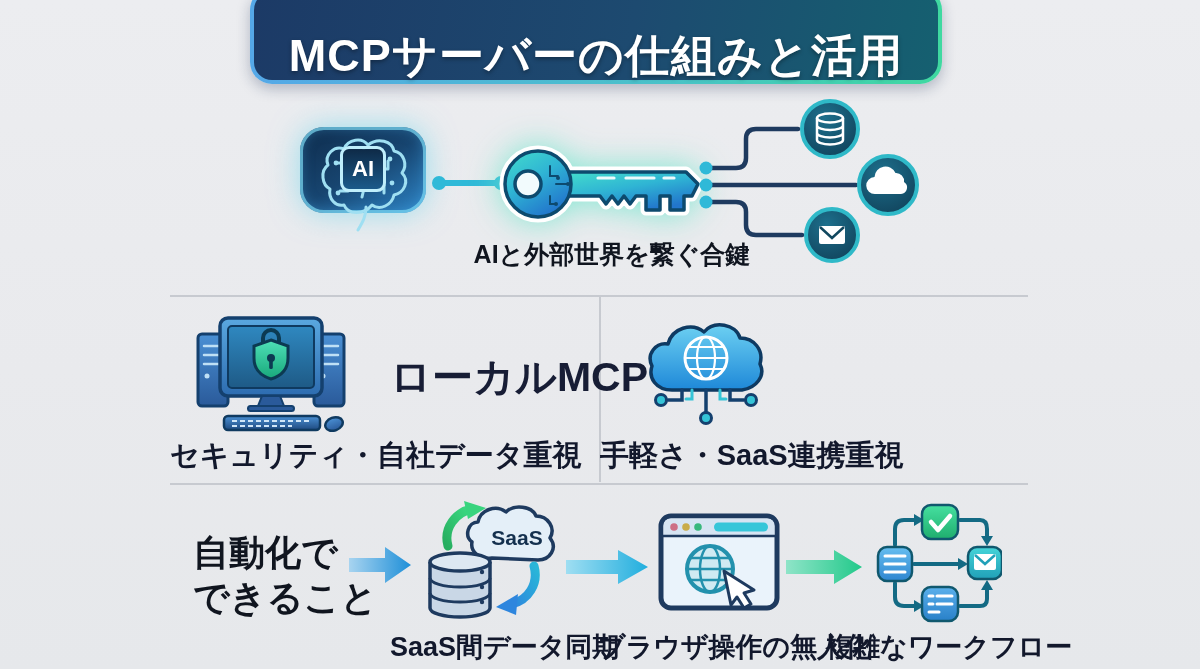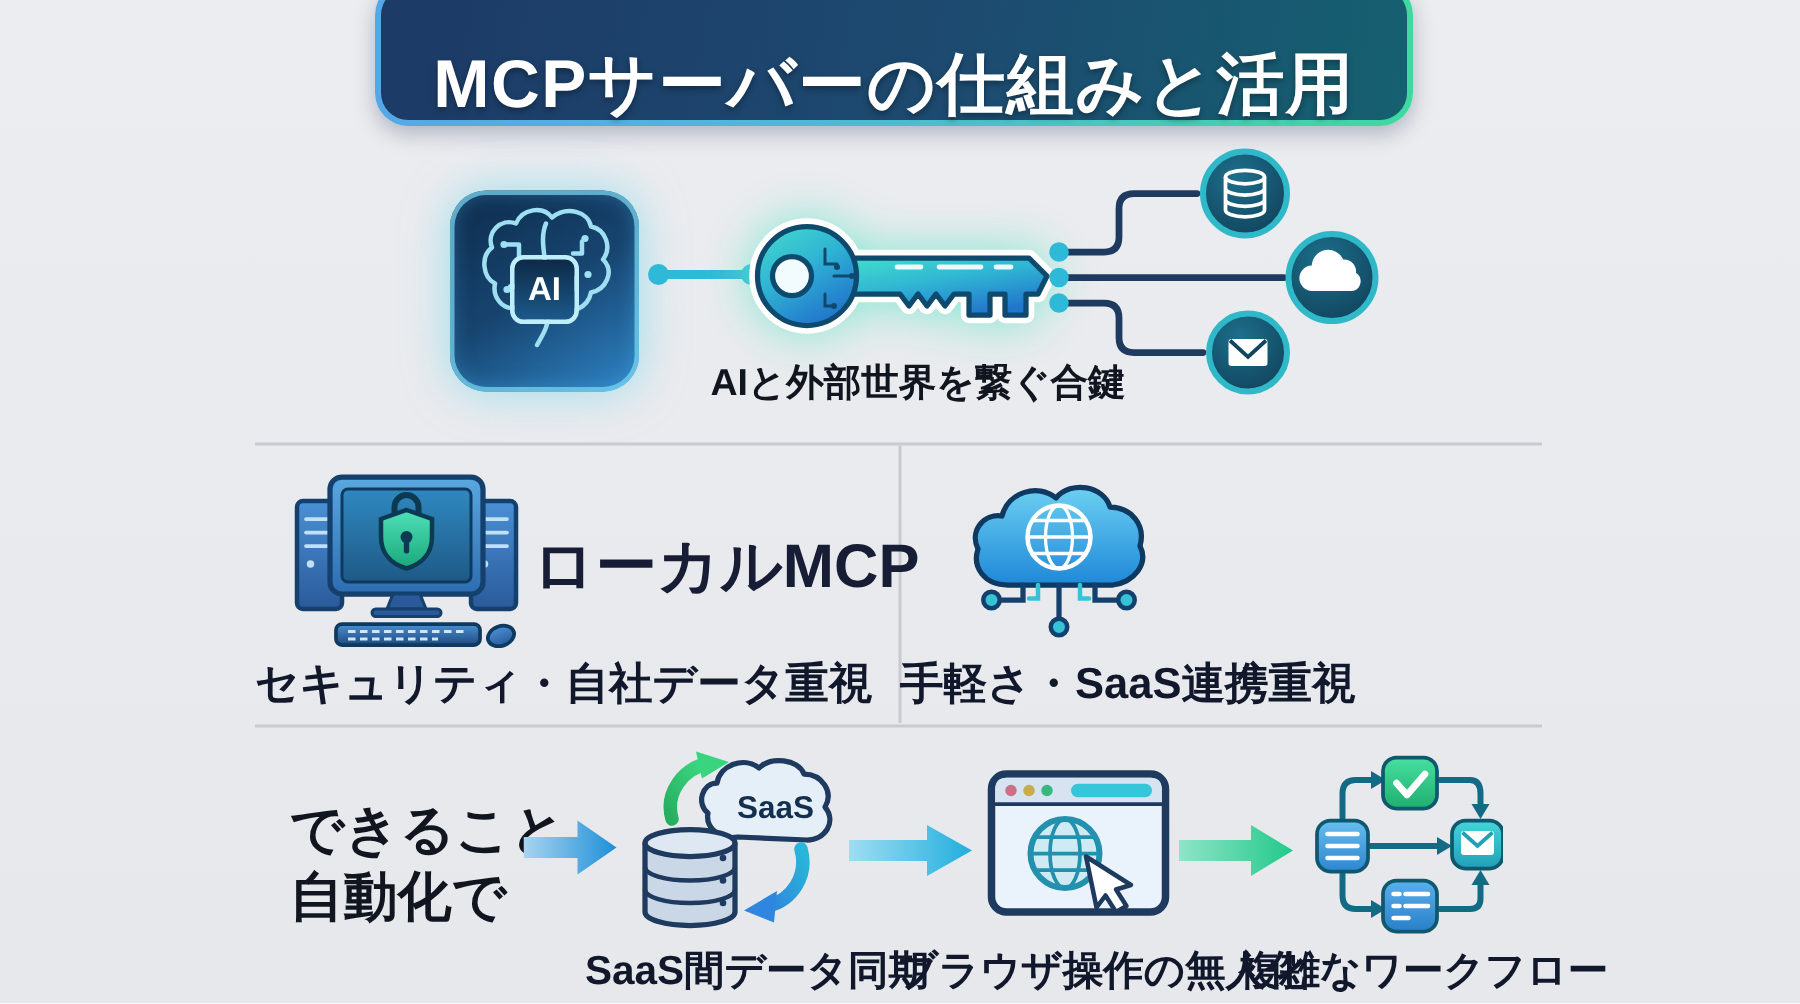--- a/index.html
+++ b/index.html
@@ -9,21 +9,21 @@
   
   .banner-wrap{position:absolute;left:250px;top:-12px;width:692px;height:96px;
     border-radius:22px;padding:4px;box-sizing:border-box;
     background:linear-gradient(90deg,#55a8e8 0%,#49c2c8 60%,#3fd9a0 100%);
     box-shadow:0 5px 14px rgba(20,40,80,.28);}
   .banner{width:100%;height:100%;border-radius:18px;display:flex;align-items:center;justify-content:center;
     background:linear-gradient(100deg,#1c3a66 0%,#1d4a70 55%,#156070 100%);}
   .banner-title{color:#fff;font-size:45px;font-weight:700;letter-spacing:1px;padding-top:10px;
     text-shadow:0 2px 4px rgba(0,0,0,.35);margin-top:29px;}
   
-  .chip{position:absolute;left:300px;top:127px;width:126px;height:134px;border-radius:24px;
+  .chip{position:absolute;left:300px;top:127px;width:126px;height:86px;border-radius:24px;
     background:linear-gradient(150deg,#0e2b4b 0%,#174570 50%,#2f86c8 100%);
     box-shadow:0 0 30px rgba(90,210,235,.55), inset 0 0 0 3px rgba(130,225,248,.65), inset 0 0 14px rgba(70,170,230,.5);}
   .chip svg{position:absolute;left:0;top:0;}
   .chip-core{position:absolute;left:50%;top:50%;width:46px;height:46px;transform:translate(-50%,-52%);
     border-radius:9px;border:3px solid #bfeefb;box-sizing:border-box;
     background:linear-gradient(180deg,#0e2a47,#1b5a8a);
     display:flex;align-items:center;justify-content:center;color:#fff;font-weight:800;font-size:22px;}
   .link-line{position:absolute;left:441px;top:180px;width:58px;height:6px;background:#2fb9d8;border-radius:3px;}
   .link-line::before,.link-line::after{content:"";position:absolute;top:-4px;width:14px;height:14px;border-radius:50%;background:#2fb9d8;}
   .link-line::before{left:-9px;} .link-line::after{right:-9px;}
@@ -32,21 +32,21 @@
   .hero-caption{position:absolute;left:412px;top:238px;width:400px;text-align:center;
     font-size:25px;font-weight:800;color:#10151f;}
   
   .divider{position:absolute;background:#c7cad0;}
   .div-h1{left:170px;top:295px;width:858px;height:2px;}
   .div-h2{left:170px;top:483px;width:858px;height:2px;}
   .div-v{left:599px;top:297px;width:2px;height:185px;}
   
   .local-icon{position:absolute;left:196px;top:314px;}
   .remote-icon{position:absolute;left:642px;top:314px;}
-  .col-heading{position:absolute;font-size:41px;font-weight:800;color:#171d35;white-space:nowrap;}
+  .col-heading{position:absolute;font-size:41px;font-weight:800;color:#171d35;white-space:nowrap;margin-left:35px;}
   .local-heading{left:355px;top:350px;}
   .remote-heading{left:795px;top:350px;}
   .col-subtitle{position:absolute;top:436px;font-size:29px;font-weight:800;color:#12182c;text-align:left;white-space:nowrap;}
   .local-subtitle{left:170px;width:430px;}
   .remote-subtitle{left:600px;width:430px;}
   
   .auto-heading{position:absolute;left:193px;top:530px;font-size:36px;font-weight:800;color:#10151f;line-height:1.26;}
   .fat-arrow{position:absolute;}
   .arrow-1{left:349px;top:545px;} .arrow-2{left:566px;top:548px;} .arrow-3{left:786px;top:548px;}
   .saas-icon{position:absolute;left:420px;top:500px;}
@@ -228,22 +228,22 @@
     </g>
     <g fill="#35c4d7" stroke="#14406e" stroke-width="3">
       <circle cx="19" cy="86" r="5.5"></circle>
         <circle cx="64" cy="104" r="5.5"></circle>
         <circle cx="109" cy="86" r="5.5"></circle>
     </g>
   </svg>
   <div class="col-subtitle remote-subtitle">手軽さ・SaaS連携重視</div>
 
   <div class="auto-heading">
+    <div>自動化で</div>
     <div>できること</div>
-    <div>自動化で</div>
   </div>
 
   <svg class="fat-arrow arrow-1" width="64" height="40" viewBox="0 0 64 40">
     <defs>
         <linearGradient id="ag1" x1="0" y1="0" x2="1" y2="0">
           <stop offset="0" stop-color="#a8d4f0"></stop>
           <stop offset="1" stop-color="#1e8fd8"></stop>
         </linearGradient>
       </defs>
     <polygon points="0,13 36,13 36,2 62,20 36,38 36,27 0,27" fill="url(#ag1)"></polygon>

